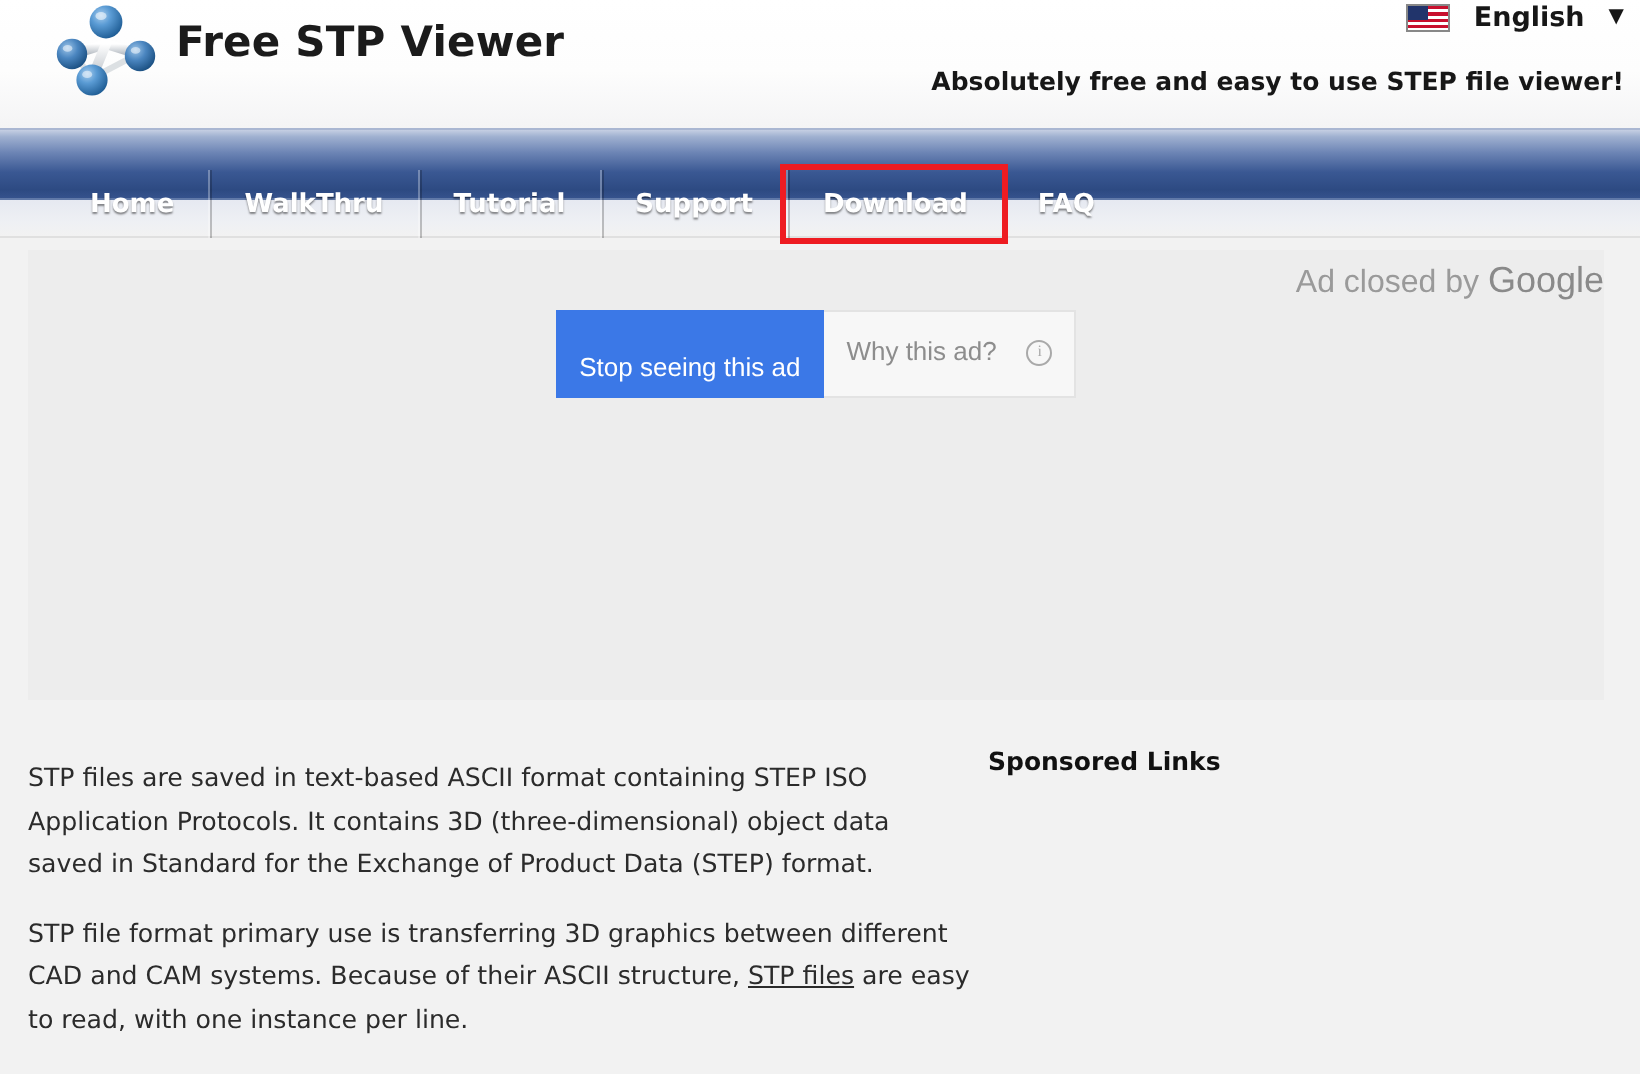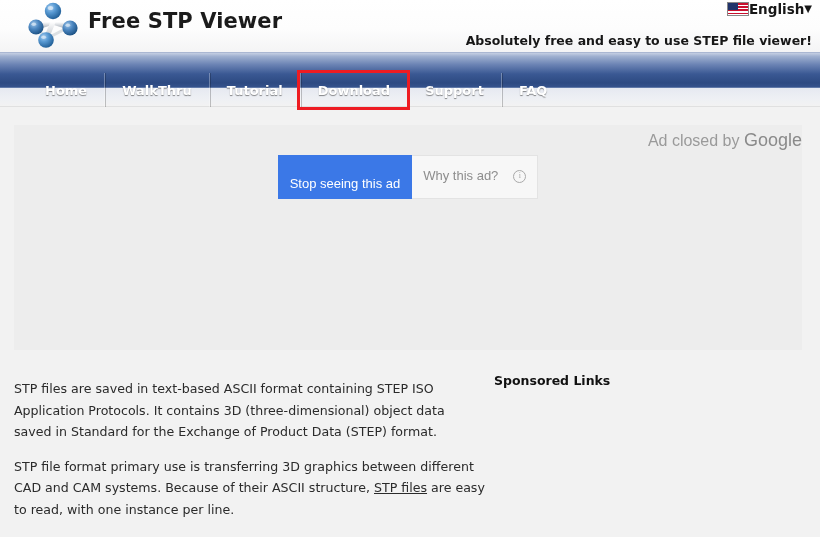--- a/index.html
+++ b/index.html
@@ -18,21 +18,21 @@
   .page {
     position: relative;
     width: 820px;
     height: 537px;
     background: #f2f2f2;
   }
 
   
   .header {
     position: relative;
-    height: 52px;
+    height: 64px;
     background: linear-gradient(to bottom, #ffffff 0%, #fdfdfd 55%, #f4f4f5 100%);
   }
   .logo-wrap {
     position: absolute;
     left: 24px;
     top: 2px;
     width: 58px;
     height: 48px;
   }
   .brand-title {
@@ -45,21 +45,21 @@
     letter-spacing: 0.1px;
     white-space: nowrap;
   }
 
   .lang-box {
     position: absolute;
     right: 8px;
     top: 1px;
     display: flex;
     align-items: center;
-    gap: 0;
+    gap: 12px;
     cursor: pointer;
     padding-left: 20px;
   }
   .flag {
     width: 22px;
     height: 14px;
     position: relative;
     overflow: hidden;
     border: 1px solid #888;
     box-sizing: border-box;
@@ -335,25 +335,25 @@
     <div class="nav-inner" id="nav-inner">
         <div class="nav-item">
           <span>Home</span>
         </div>
         <div class="nav-item">
           <span>WalkThru</span>
         </div>
         <div class="nav-item">
           <span>Tutorial</span>
         </div>
+        <div class="nav-item">
+          <span>Support</span>
+        </div>
         <div class="nav-item highlighted">
           <span>Download</span>
-        </div>
-        <div class="nav-item">
-          <span>Support</span>
         </div>
         <div class="nav-item">
           <span>FAQ</span>
         </div>
       </div>
   </div>
   <div class="nav-underlay"></div>
 
   <div class="ad-panel">
     <div class="ad-closed-text">

